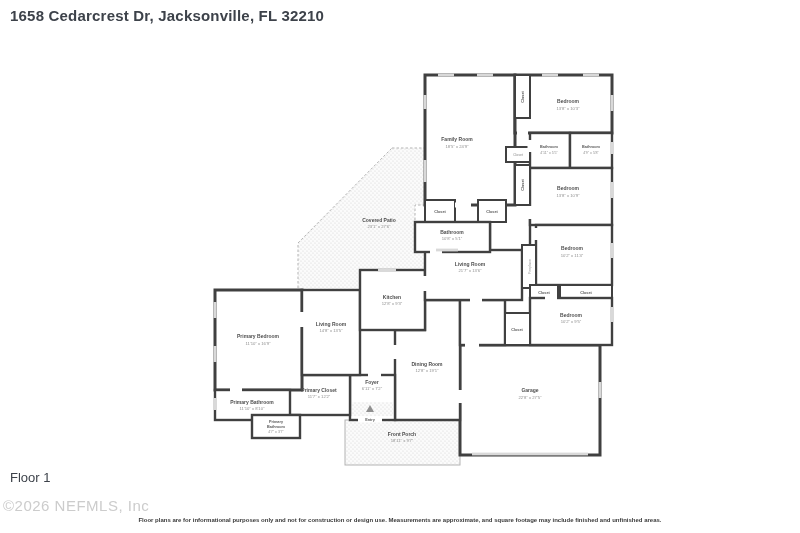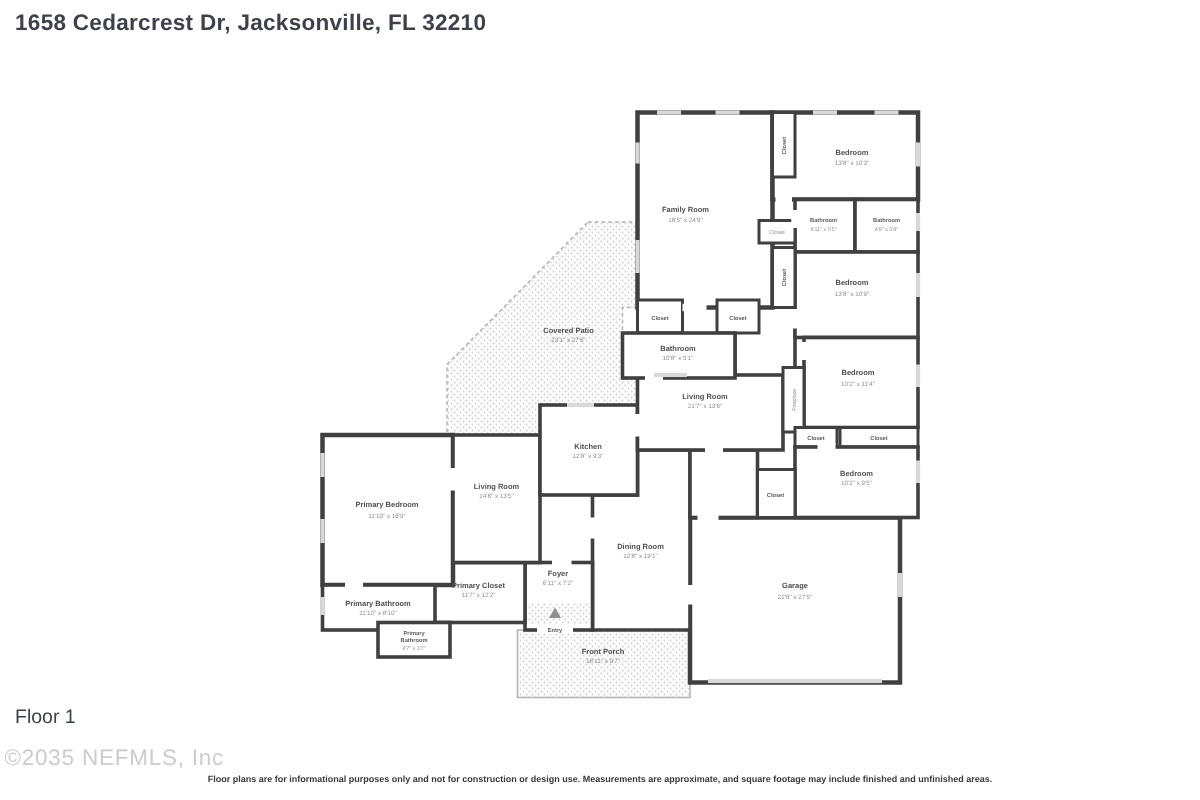--- a/index.html
+++ b/index.html
@@ -204,16 +204,16 @@
       <text class="rsmall" x="440" y="213">Closet</text>
       <text class="rsmall" x="492" y="213">Closet</text>
       <text class="rsmall" x="544" y="293.5">Closet</text>
       <text class="rsmall" x="586" y="293.5">Closet</text>
       <text class="rsmall" x="517" y="331">Closet</text>
       <text class="rtiny" transform="rotate(-90 529 266.5)" x="529" y="268">Fireplace</text>
     </g>
   </svg>
 
   <div class="floor-label">Floor 1</div>
-  <div class="copyright">©2035 NEFMLS, Inc</div>
+  <div class="copyright">©2026 NEFMLS, Inc</div>
   <div class="disclaimer">Floor plans are for informational purposes only and not for construction or design use. Measurements are approximate, and square footage may include finished and unfinished areas.</div>
 
 </div>
 
 </body></html>

